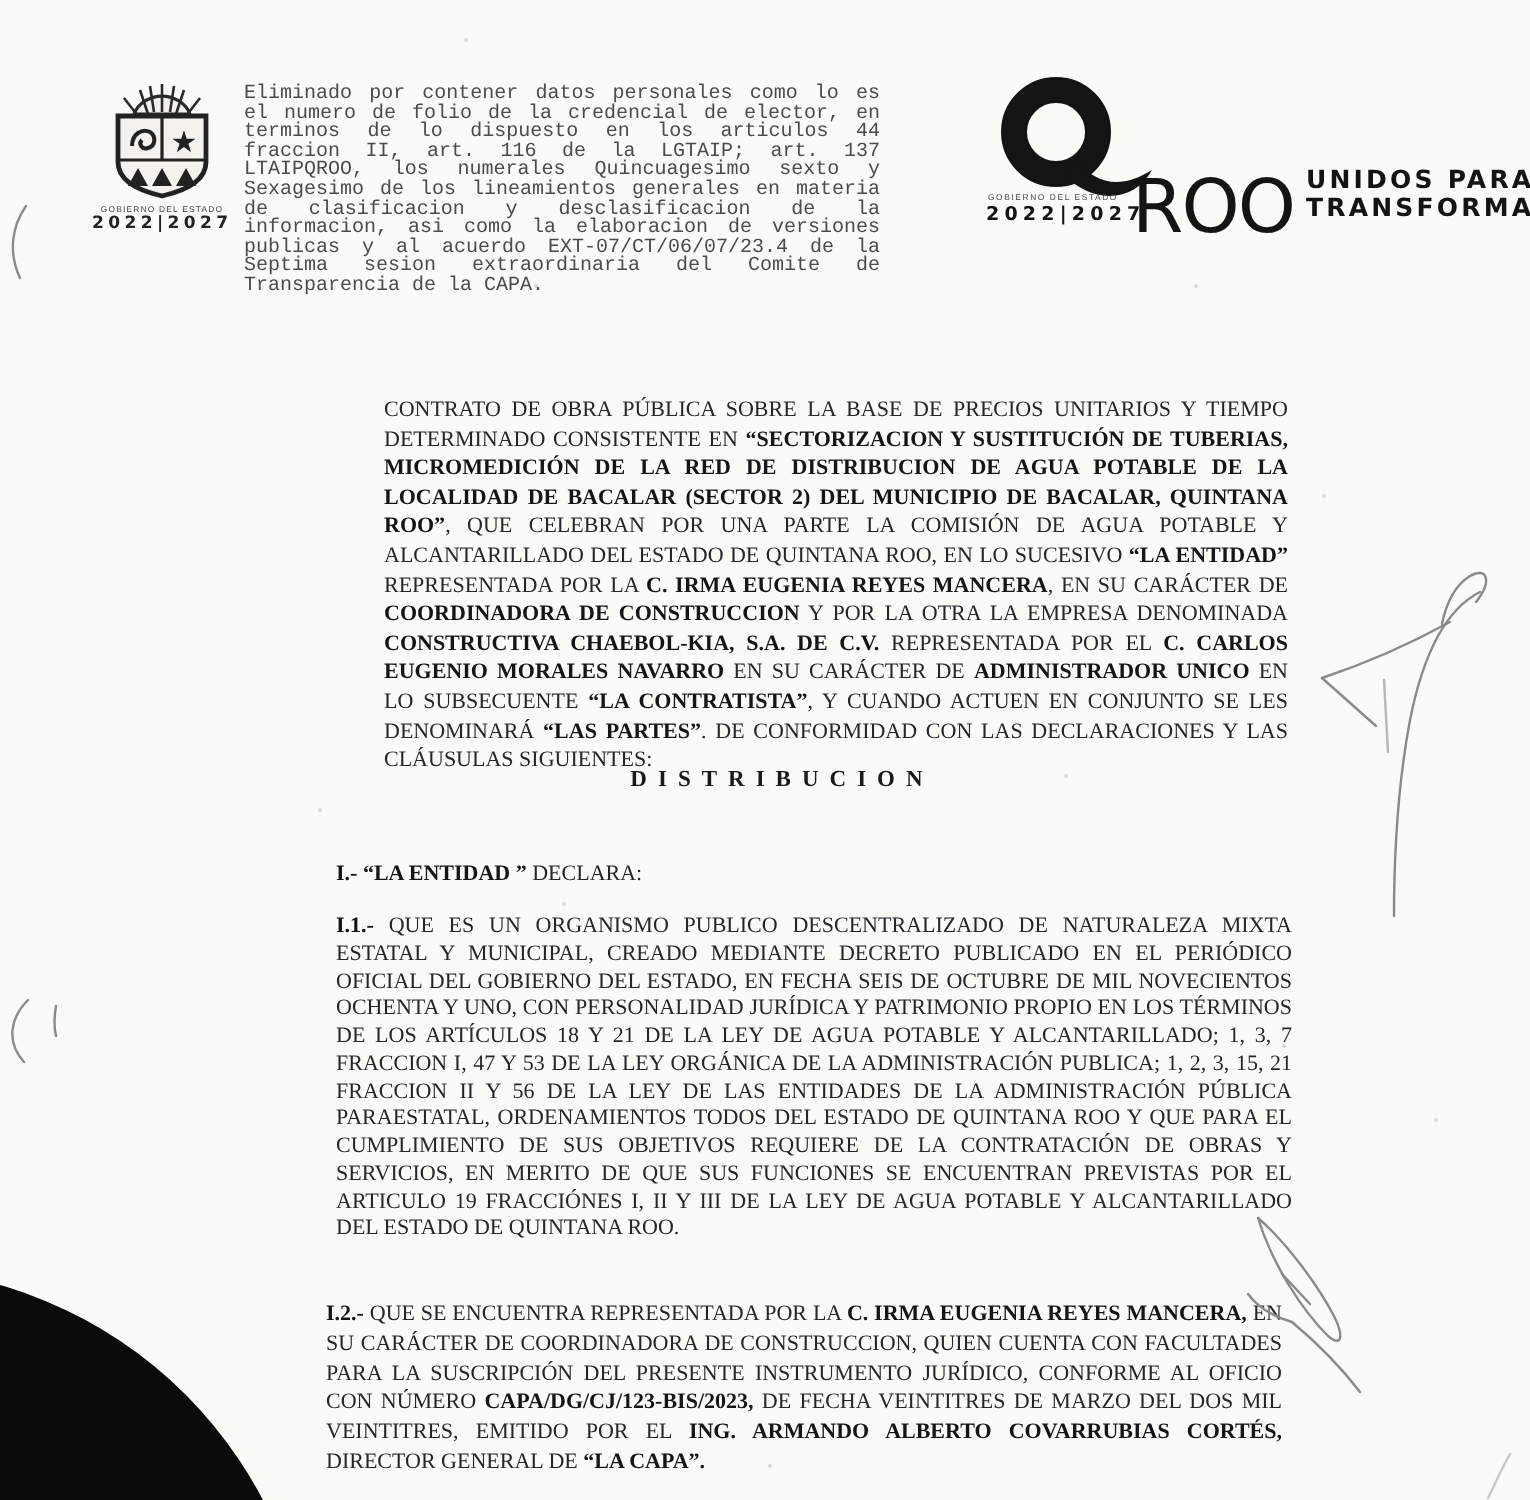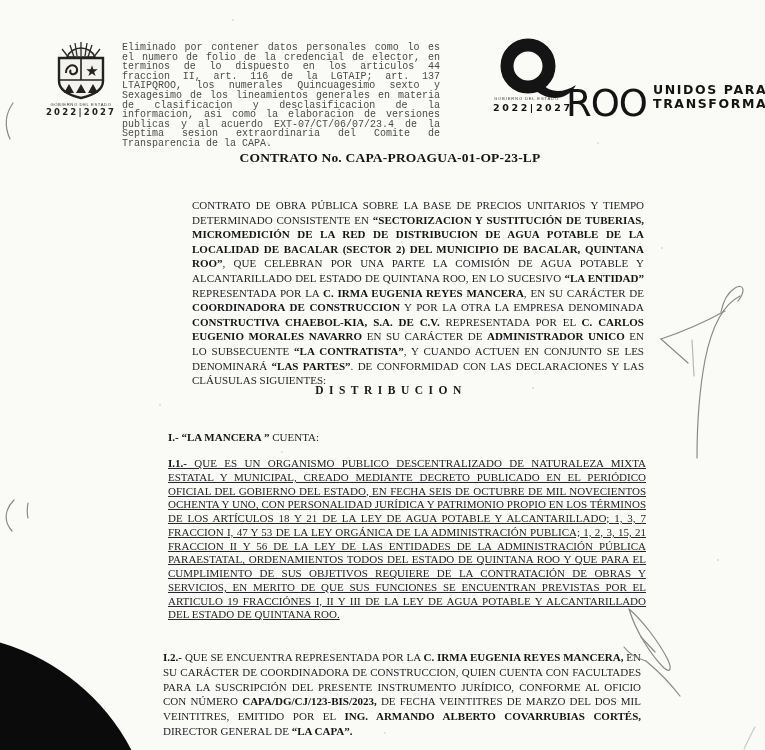--- a/index.html
+++ b/index.html
@@ -37,21 +37,21 @@
     text-align:center; font-weight:bold; font-size:13.5px; color:#161616;
     letter-spacing:.2px;
   }
   p.block{margin:16px; position:absolute; text-align:justify; font-size:11px;}
   .opening{left:176px; top:182px; width:452px; line-height:14.6px;}
   .h-declaraciones{
     position:absolute; left:152px; top:384px; width:478px;
     text-align:center; font-weight:bold; font-size:11.5px; letter-spacing:5.5px; color:#1a1a1a;
   }
   .entidad-declara{left:152px; top:414px; width:478px; line-height:14px; text-align:left;}
-  .i1{left:152px; top:441px; width:478px; line-height:13.75px;text-decoration:underline;}
+  .i1{left:152px; top:441px; width:478px; line-height:13.75px;}
   .i2{left:147px; top:634px; width:478px; line-height:14.8px;}
   .i3{left:152px; top:739px; width:478px; line-height:14px;}
   .b{font-weight:bold; color:#151517;}
 
   
   .blob{
     position:absolute; left:-276px; top:634px; width:432px; height:432px;
     border-radius:50%; background:#0b0b0b;
   }
   .pen-marks{position:absolute; left:0; top:0; pointer-events:none;}
@@ -95,27 +95,26 @@
     </svg>
     <span class="word-roo">ROO</span>
     <div class="tagline">
       <div>UNIDOS PARA</div>
       <div>TRANSFORMAR</div>
     </div>
     <div class="gov-tiny">GOBIERNO DEL ESTADO</div>
     <div class="years">2022|2027</div>
   </div>
 
-  <div class="doc-title">CONTRATO No. CAPA-PROAGUA-01-OP-23-LP</div>
 
   <p class="block opening"><span>CONTRATO DE OBRA PÚBLICA SOBRE LA BASE DE PRECIOS UNITARIOS Y TIEMPO DETERMINADO CONSISTENTE EN </span><span class="b">“SECTORIZACION Y SUSTITUCIÓN DE TUBERIAS, MICROMEDICIÓN DE LA RED DE DISTRIBUCION DE AGUA POTABLE DE LA LOCALIDAD DE BACALAR (SECTOR 2) DEL MUNICIPIO DE BACALAR, QUINTANA ROO”</span><span>, QUE CELEBRAN POR UNA PARTE LA COMISIÓN DE AGUA POTABLE Y ALCANTARILLADO DEL ESTADO DE QUINTANA ROO, EN LO SUCESIVO </span><span class="b">“LA ENTIDAD”</span><span> REPRESENTADA POR LA </span><span class="b">C. IRMA EUGENIA REYES MANCERA</span><span>, EN SU CARÁCTER DE </span><span class="b">COORDINADORA DE CONSTRUCCION</span><span> Y POR LA OTRA LA EMPRESA DENOMINADA </span><span class="b">CONSTRUCTIVA CHAEBOL-KIA, S.A. DE C.V.</span><span>  REPRESENTADA POR EL </span><span class="b">C. CARLOS EUGENIO MORALES NAVARRO</span><span> EN SU CARÁCTER DE </span><span class="b">ADMINISTRADOR UNICO</span><span> EN LO SUBSECUENTE </span><span class="b">“LA CONTRATISTA”</span><span>, Y CUANDO ACTUEN EN CONJUNTO SE LES DENOMINARÁ </span><span class="b">“LAS PARTES”</span><span>. DE CONFORMIDAD CON LAS DECLARACIONES Y LAS CLÁUSULAS SIGUIENTES:</span></p>
 
   <div class="h-declaraciones">DISTRIBUCION</div>
 
-  <p class="block entidad-declara"><span class="b">I.- “LA MANCERA ” </span><span>CUENTA:</span></p>
+  <p class="block entidad-declara"><span class="b">I.- “LA ENTIDAD ” </span><span>DECLARA:</span></p>
 
   <p class="block i1"><span class="b">I.1.-</span><span> QUE ES UN ORGANISMO PUBLICO DESCENTRALIZADO DE NATURALEZA MIXTA ESTATAL Y MUNICIPAL, CREADO MEDIANTE DECRETO PUBLICADO EN EL PERIÓDICO OFICIAL DEL GOBIERNO DEL ESTADO, EN FECHA SEIS DE OCTUBRE DE MIL NOVECIENTOS OCHENTA Y UNO, CON PERSONALIDAD JURÍDICA Y PATRIMONIO PROPIO EN LOS TÉRMINOS DE LOS ARTÍCULOS 18 Y 21 DE LA LEY DE AGUA POTABLE Y ALCANTARILLADO; 1, 3, 7 FRACCION I, 47 Y 53 DE LA LEY ORGÁNICA DE LA ADMINISTRACIÓN PUBLICA; 1, 2, 3, 15, 21 FRACCION II Y 56 DE LA LEY DE LAS ENTIDADES DE LA ADMINISTRACIÓN PÚBLICA PARAESTATAL, ORDENAMIENTOS TODOS DEL ESTADO DE QUINTANA ROO Y QUE PARA EL CUMPLIMIENTO DE SUS OBJETIVOS REQUIERE DE LA CONTRATACIÓN DE OBRAS Y SERVICIOS, EN MERITO DE QUE SUS FUNCIONES SE ENCUENTRAN PREVISTAS POR EL ARTICULO 19 FRACCIÓNES I, II Y III DE LA LEY DE AGUA POTABLE Y ALCANTARILLADO DEL ESTADO DE QUINTANA ROO.</span></p>
 
   <p class="block i2"><span class="b">I.2.-</span><span> QUE SE ENCUENTRA REPRESENTADA POR LA </span><span class="b">C. IRMA EUGENIA REYES MANCERA,</span><span> EN SU CARÁCTER DE COORDINADORA DE CONSTRUCCION, QUIEN CUENTA CON FACULTADES PARA LA SUSCRIPCIÓN DEL PRESENTE INSTRUMENTO JURÍDICO, CONFORME AL OFICIO CON NÚMERO </span><span class="b">CAPA/DG/CJ/123-BIS/2023,</span><span> DE FECHA VEINTITRES DE MARZO DEL DOS MIL VEINTITRES, EMITIDO POR EL </span><span class="b">ING. ARMANDO ALBERTO COVARRUBIAS CORTÉS,</span><span> DIRECTOR GENERAL DE </span><span class="b">“LA CAPA”.</span></p>
 
   <p class="block i3"><span class="b">I.3.-</span><span> QUE TIENE ESTABLECIDO SU DOMICILIO EN AVENIDA </span><span class="b">EFRAÍN AGUILAR NUMERO</span></p>
 
   <svg class="pen-marks" width="765" height="750" viewBox="0 0 765 750">
     <g fill="none" stroke="#8a8a88" stroke-width="1.2" stroke-linecap="round">
       <path d="M13 103 C 6 113, 4 126, 10 139"></path>

